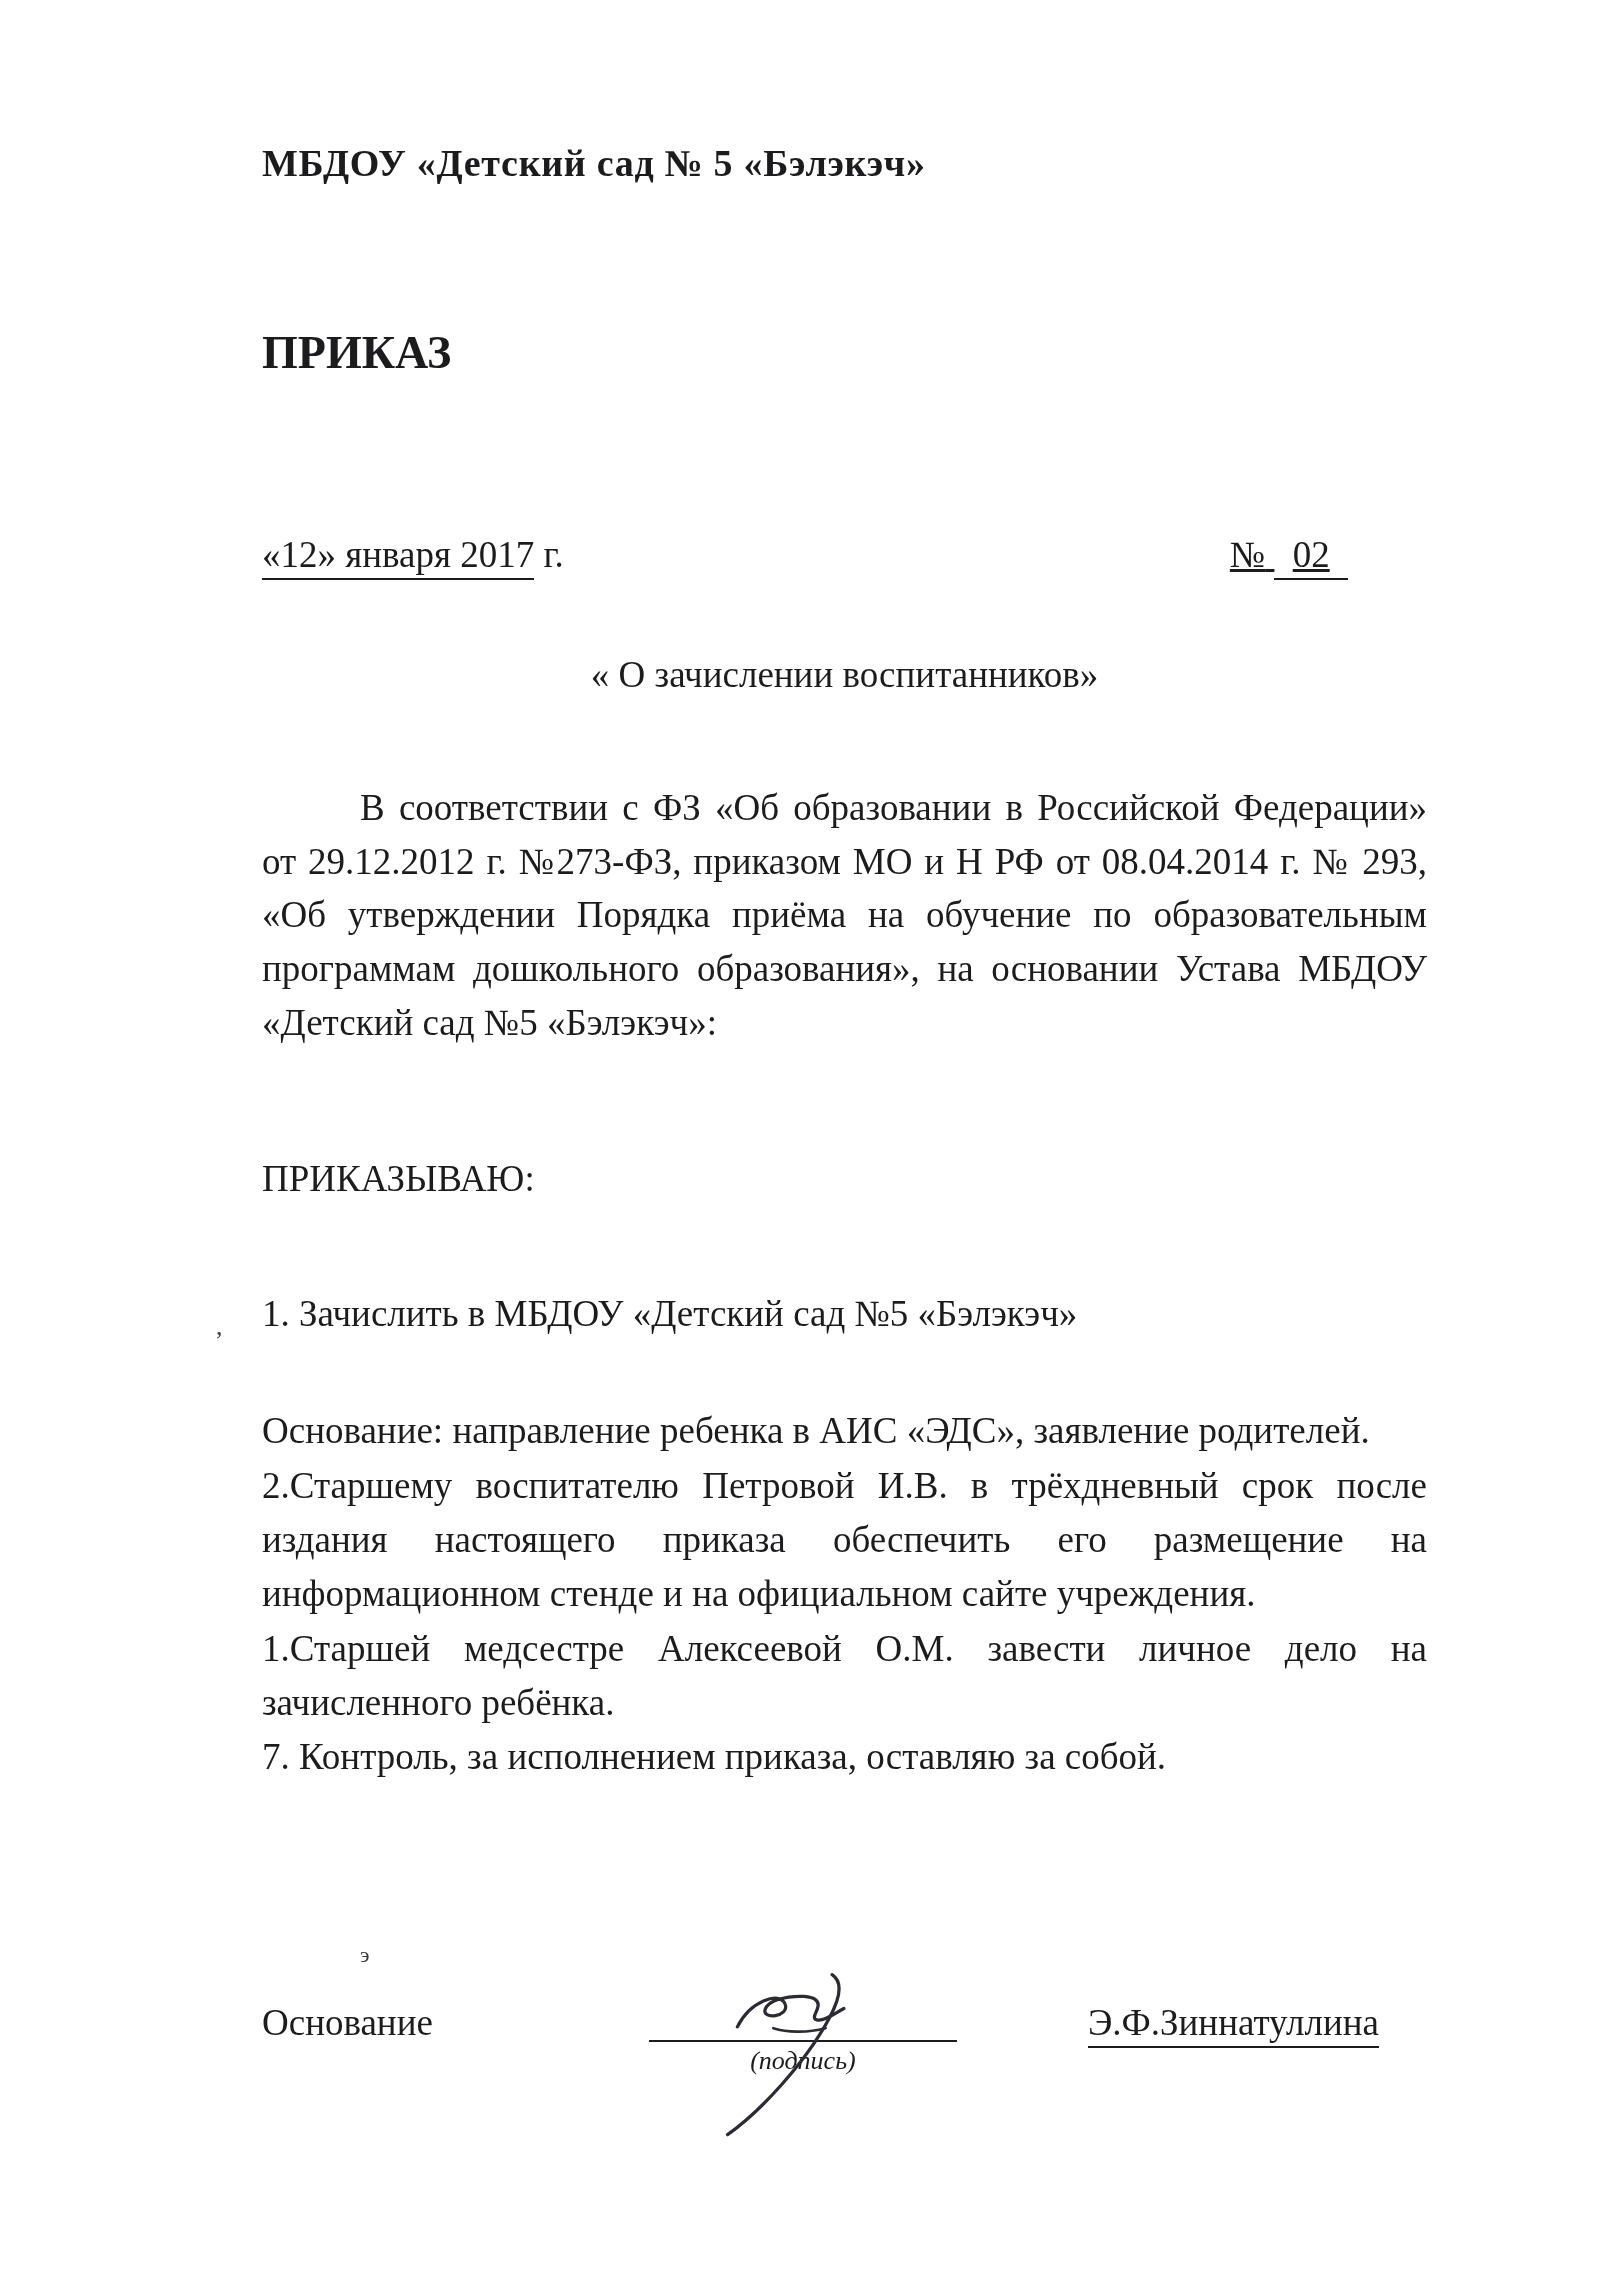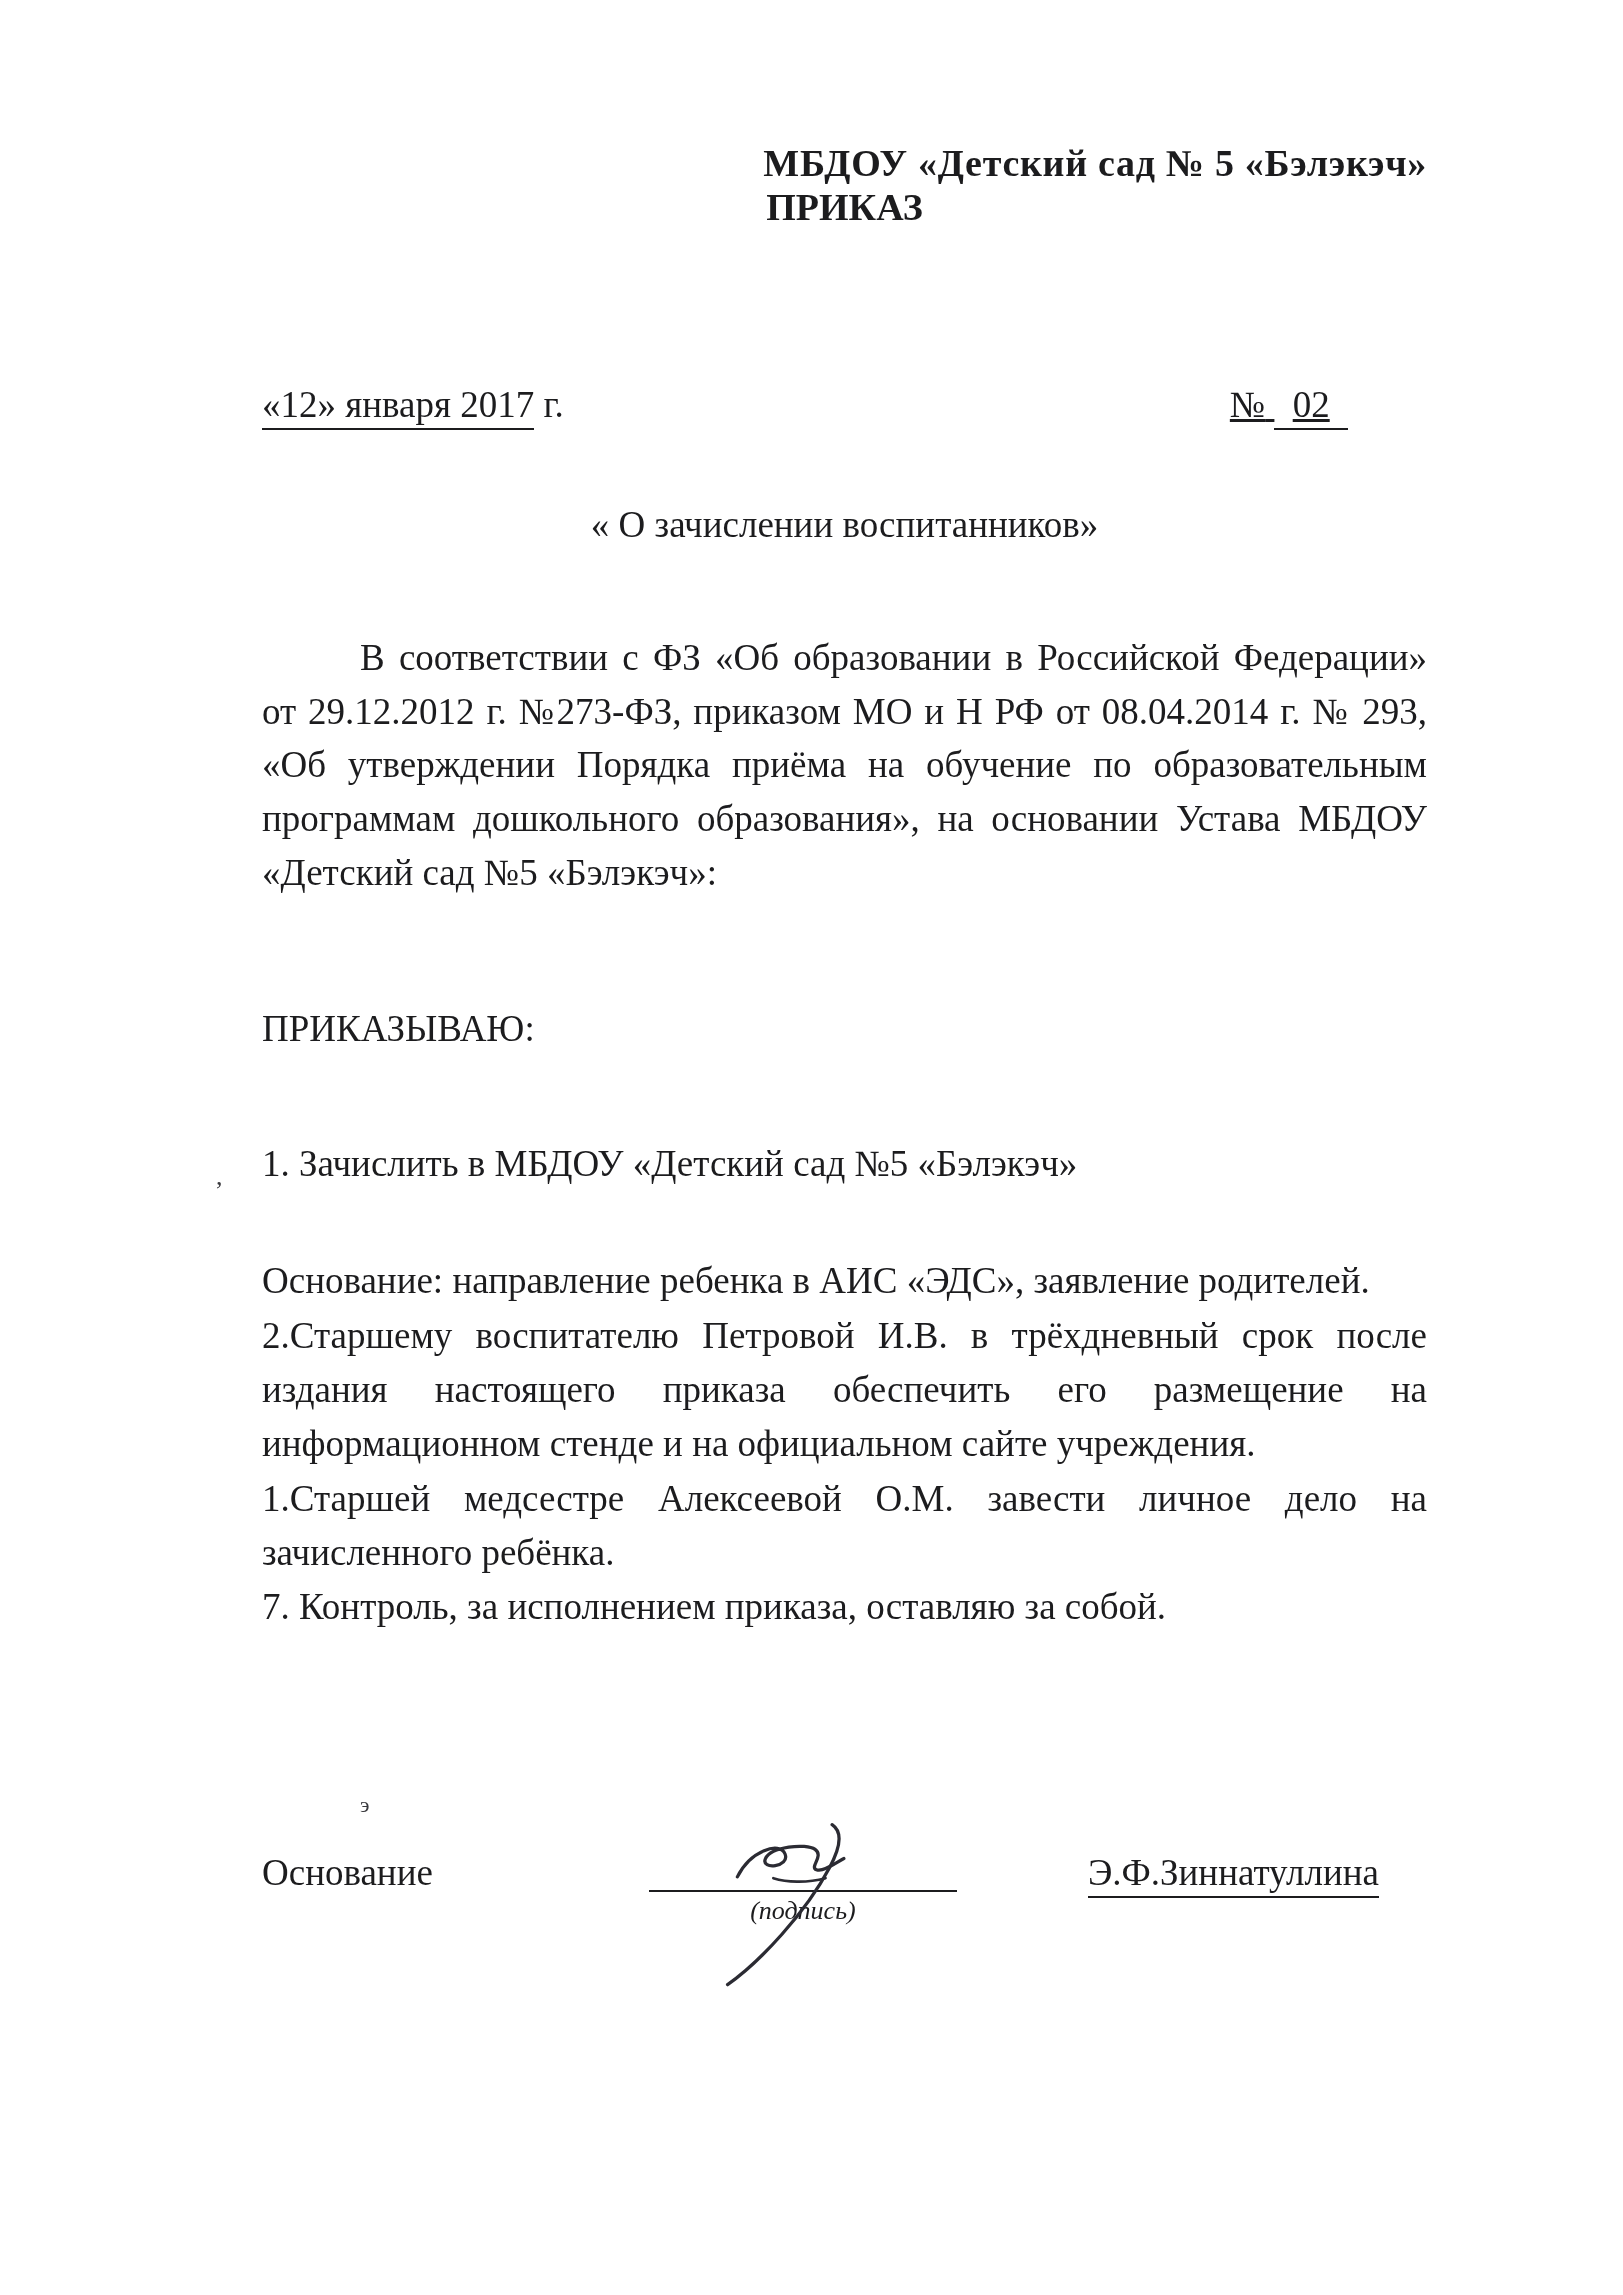--- a/index.html
+++ b/index.html
@@ -15,29 +15,30 @@
     font-family: "Liberation Serif", "DejaVu Serif", serif;
     color: #1c1c1e;
     box-sizing: border-box;
     overflow: hidden;
   }
   .content {
     box-sizing: border-box;
     padding: 141px 196px 0 262px;
   }
   .org-title {
-    text-align: right;
+    text-align: left;
     font-weight: bold;
     font-size: 38px;
     letter-spacing: 0.7px;
   }
   .doc-type {
-    text-align: center;
+    text-align: left;
     font-weight: bold;
-    font-size: 38px;
+    font-size: 46px;
+    margin-top: 141px;
   }
   .date-row {
     display: flex;
     justify-content: space-between;
     align-items: baseline;
     margin-top: 154px;
     font-size: 37px;
   }
   .date-left .u {
     border-bottom: 2px solid #1c1c1e;

